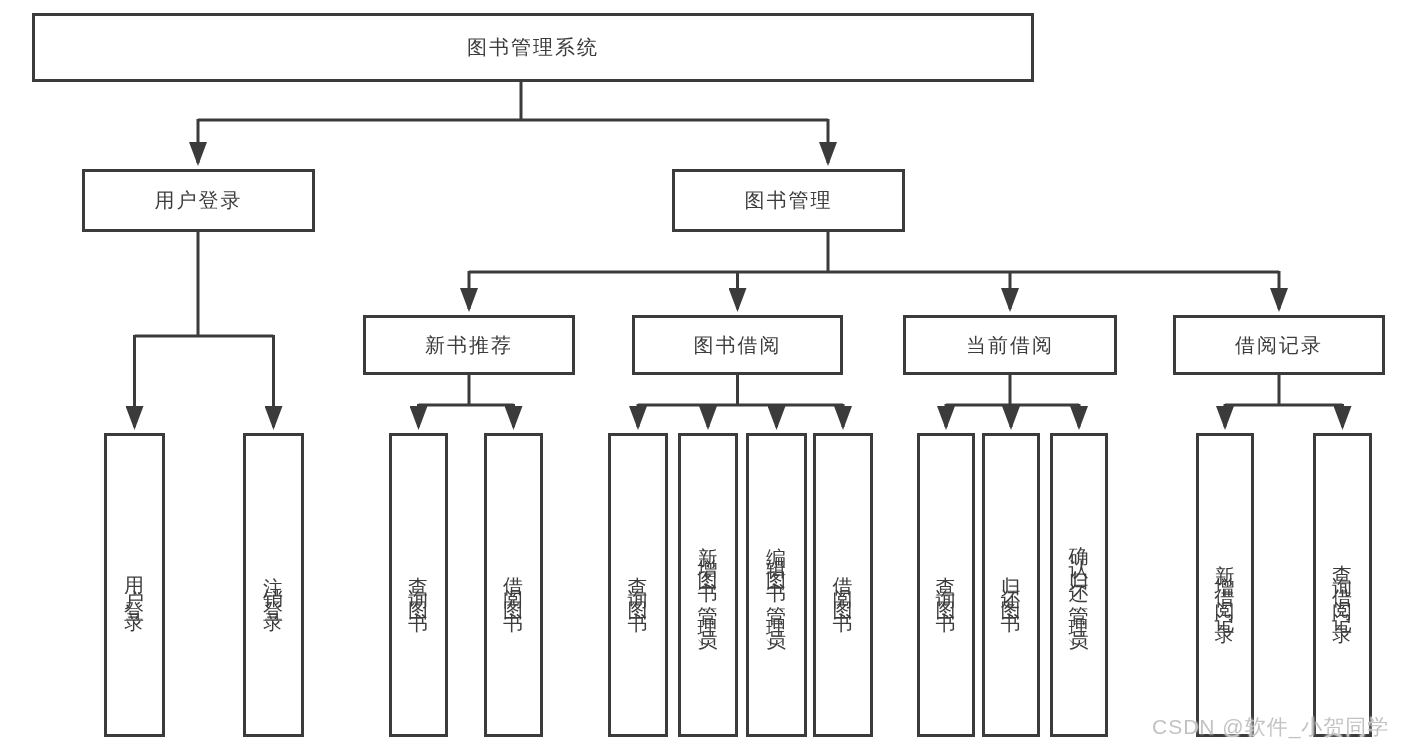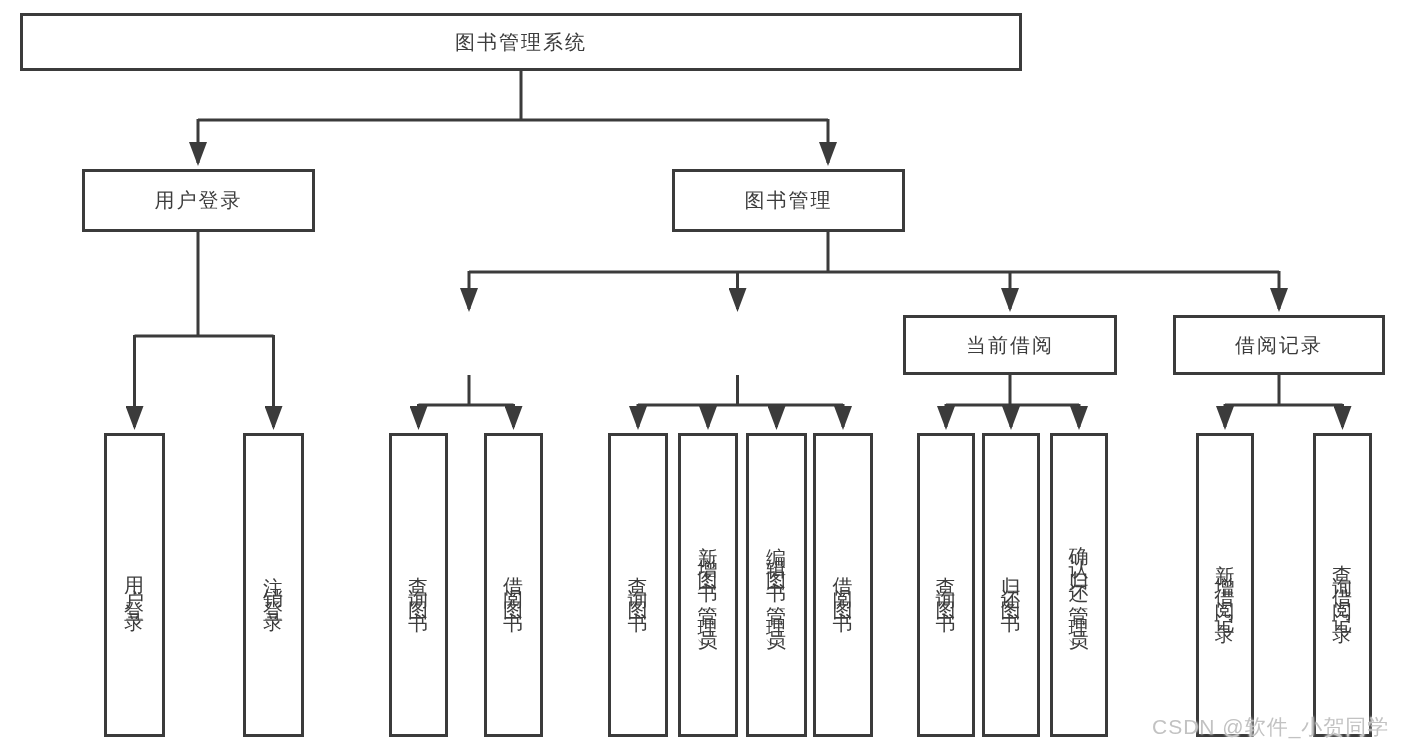--- a/index.html
+++ b/index.html
@@ -96,31 +96,37 @@
     <path d="M1010 375 V405 M946 405 H1079"></path>
     <line x1="946" y1="404" x2="946" y2="427" marker-end="url(#ah)"></line>
     <line x1="1011" y1="404" x2="1011" y2="427" marker-end="url(#ah)"></line>
     <line x1="1079" y1="404" x2="1079" y2="427" marker-end="url(#ah)"></line>
 
     <path d="M1279 375 V405 M1225 405 H1342.5"></path>
     <line x1="1225" y1="404" x2="1225" y2="427" marker-end="url(#ah)"></line>
     <line x1="1342.5" y1="404" x2="1342.5" y2="427" marker-end="url(#ah)"></line>
   </svg>
 
-  <div class="node" style="left:20px;top:13px;width:1002px;height:58px">
+  <div class="node" style="left:32px;top:13px;width:1002px;height:69px">
     <span class="lbl">图书管理系统</span>
   </div>
 
   <div class="node h2" style="left:82px">
     <span class="lbl">用户登录</span>
   </div>
   <div class="node h2" style="left:672px">
     <span class="lbl">图书管理</span>
   </div>
 
+  <div class="node h3" style="left:363px;width:212px">
+    <span class="lbl">新书推荐</span>
+  </div>
+  <div class="node h3" style="left:632px;width:211px">
+    <span class="lbl">图书借阅</span>
+  </div>
   <div class="node h3" style="left:1173px;width:212px">
     <span class="lbl">借阅记录</span>
   </div>
   <div class="node h3" style="left:903px;width:214px">
     <span class="lbl">当前借阅</span>
   </div>
 
   <div class="node v" style="left:104px;width:61px">
     <span class="vlbl">用户登录</span>
   </div>

